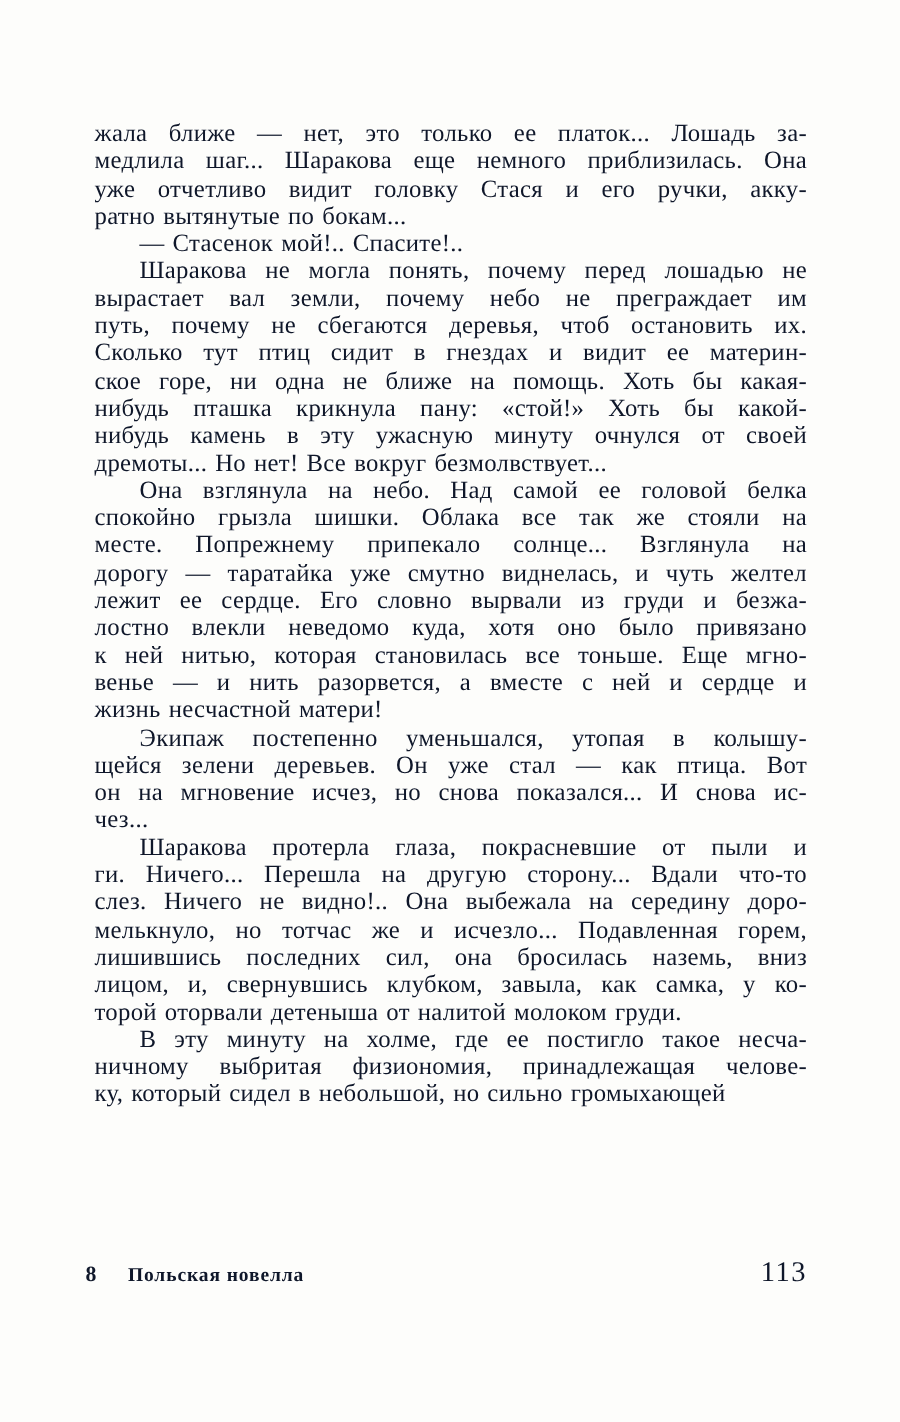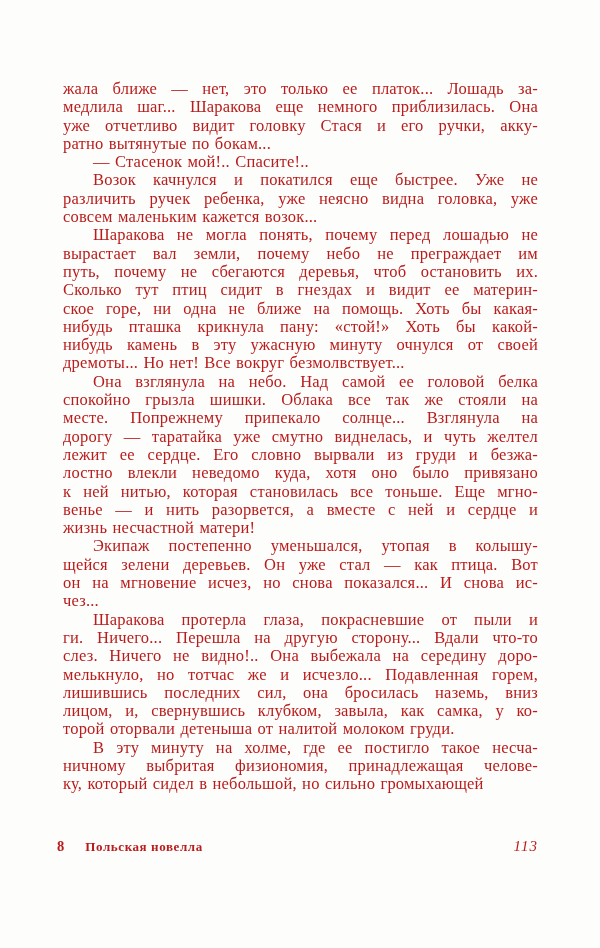--- a/index.html
+++ b/index.html
@@ -7,21 +7,21 @@
     padding: 0;
     background: #ffffff;
   }
   .page {
     position: relative;
     width: 600px;
     height: 948px;
     background: #fdfdfb;
     overflow: hidden;
     font-family: "Liberation Serif", "DejaVu Serif", serif;
-    color: #b91c1c;
+    color: #0f172a;
   }
   .text-block {
     position: absolute;
     left: 63px;
     top: 80px;
     width: 475px;
   }
   .para {
     margin: 0;
     padding: 0;
@@ -55,44 +55,38 @@
     font-size: 14.5px;
   }
   .footer-title {
     font-weight: bold;
     font-size: 13px;
     margin-left: 21px;
     letter-spacing: 0.6px;
   }
   .footer-page {
     margin-left: auto;
-    font-size: 15px;
+    font-size: 19px;
     letter-spacing: 1px;
-    font-style: italic;
   }
 </style>
 </head>
 <body>
 
 <div class="page">
 
   <div class="text-block">
       <div class="para">
         <div class="line first">жала ближе — нет, это только ее платок... Лошадь за-</div>
         <div class="line">медлила шаг... Шаракова еще немного приблизилась. Она</div>
         <div class="line">уже отчетливо видит головку Стася и его ручки, акку-</div>
         <div class="line last">ратно вытянутые по бокам...</div>
       </div>
       <div class="para indent">
         <div class="line first last">— Стасенок мой!.. Спасите!..</div>
-      </div>
-      <div class="para indent">
-        <div class="line first">Возок качнулся и покатился еще быстрее. Уже не</div>
-        <div class="line">различить ручек ребенка, уже неясно видна головка, уже</div>
-        <div class="line last">совсем маленьким кажется возок...</div>
       </div>
       <div class="para indent">
         <div class="line first">Шаракова не могла понять, почему перед лошадью не</div>
         <div class="line">вырастает вал земли, почему небо не преграждает им</div>
         <div class="line">путь, почему не сбегаются деревья, чтоб остановить их.</div>
         <div class="line">Сколько тут птиц сидит в гнездах и видит ее материн-</div>
         <div class="line">ское горе, ни одна не ближе на помощь. Хоть бы какая-</div>
         <div class="line">нибудь пташка крикнула пану: «стой!» Хоть бы какой-</div>
         <div class="line">нибудь камень в эту ужасную минуту очнулся от своей</div>
         <div class="line last">дремоты... Но нет! Все вокруг безмолвствует...</div>

